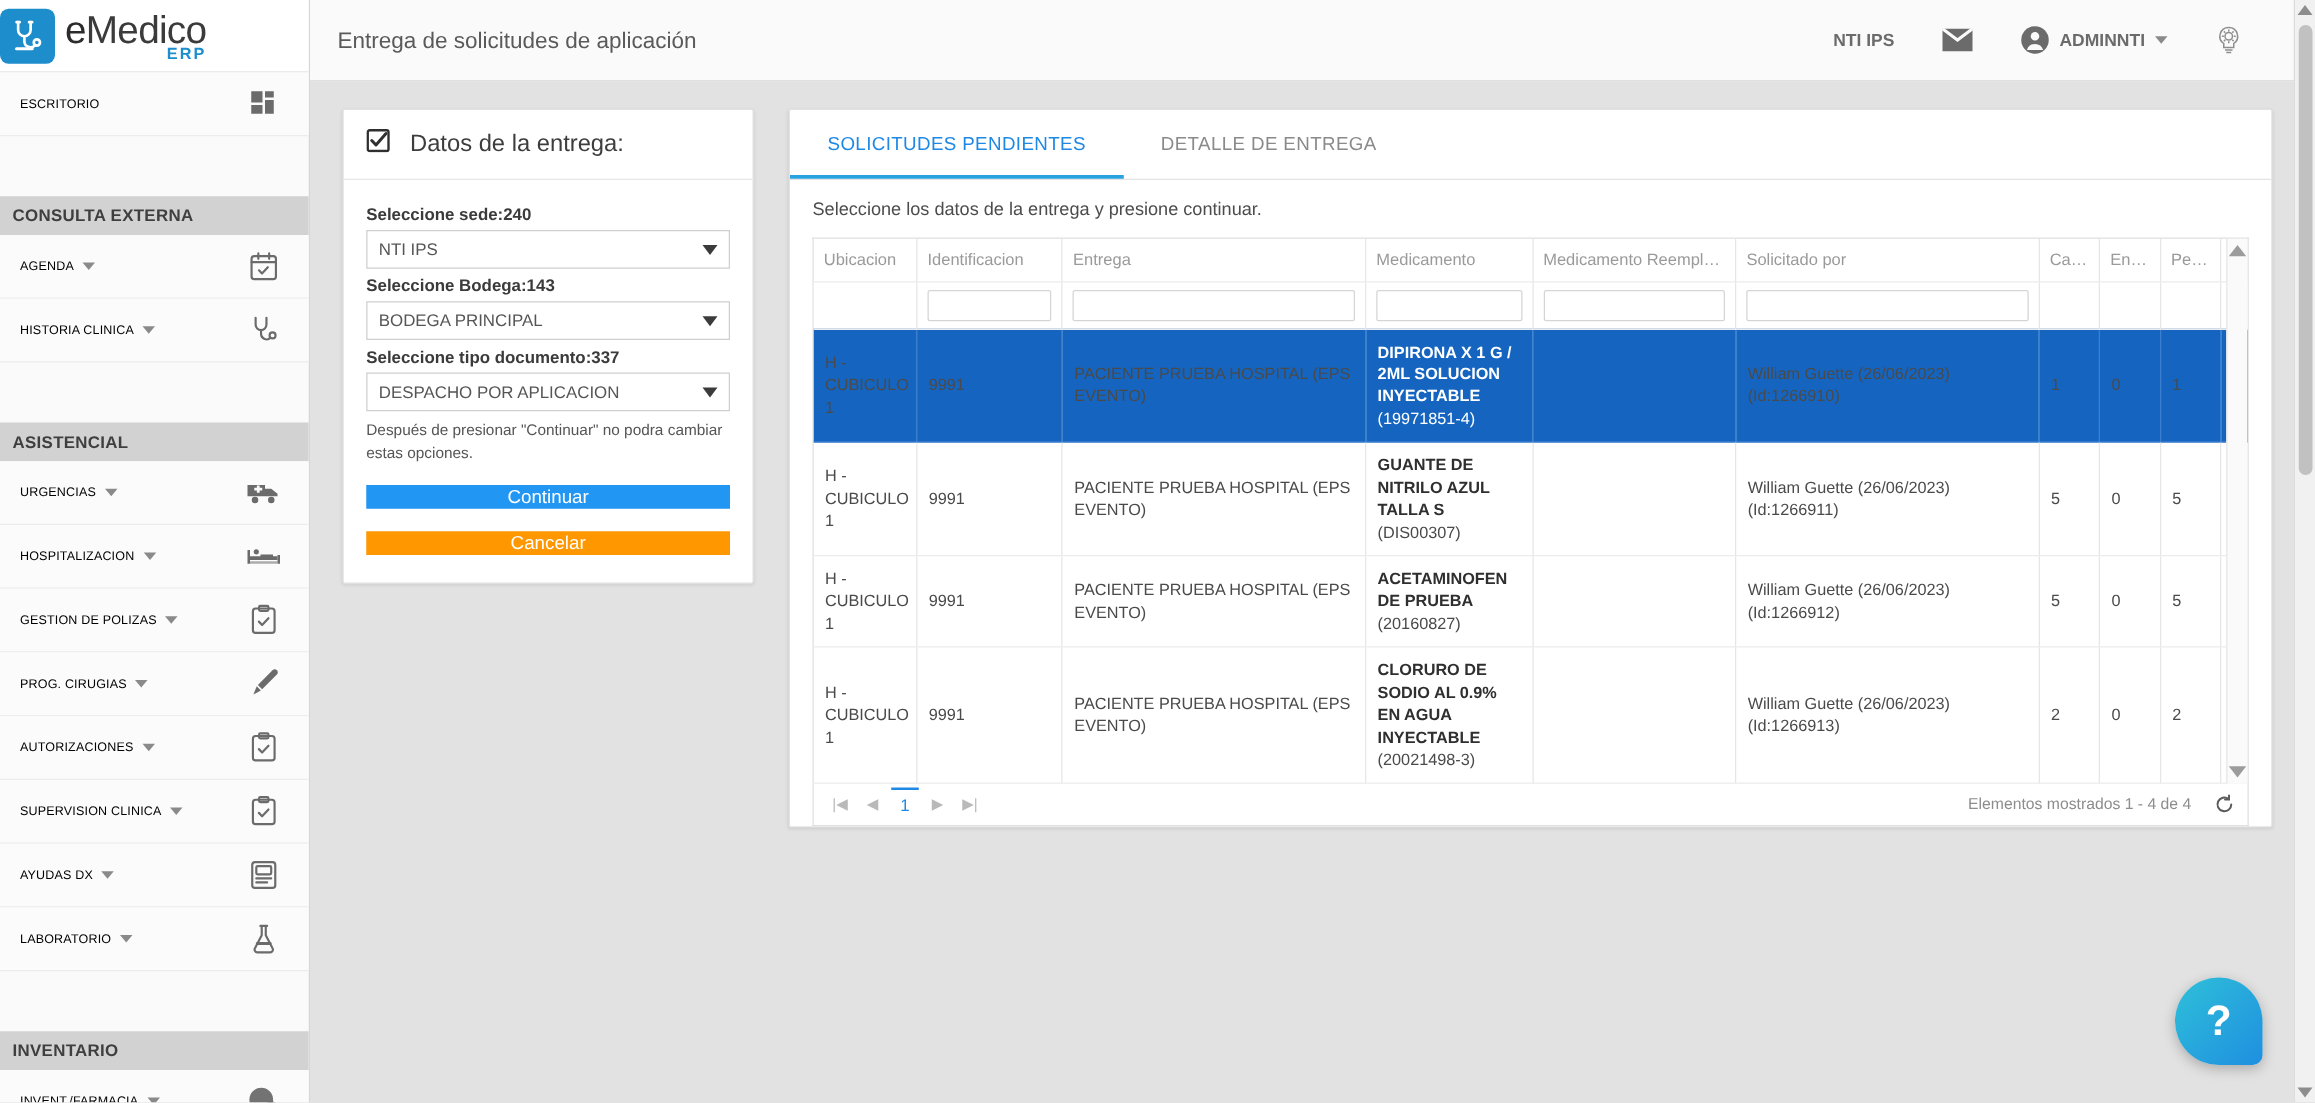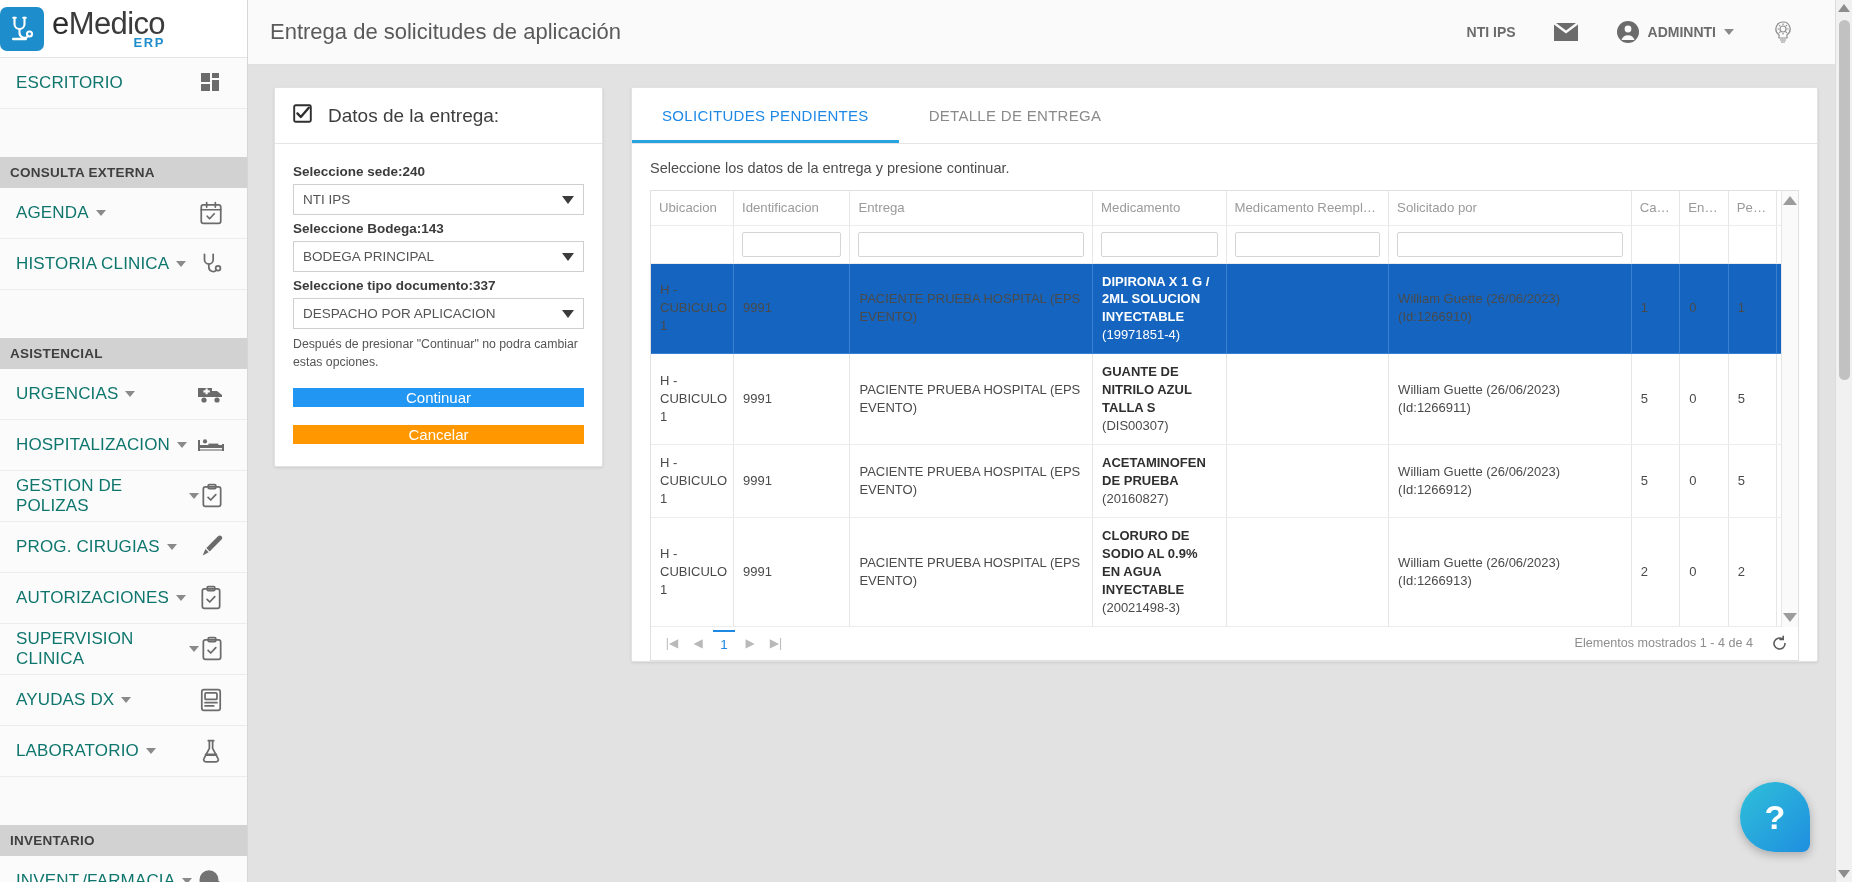--- a/index.html
+++ b/index.html
@@ -49,21 +49,21 @@
 
   .menu-row {
     height: 51px;
     display: flex; align-items: center; justify-content: space-between;
     padding: 0 22px 0 16px;
     border-bottom: 1px solid #ececec;
     background: #fbfbfb;
     cursor: pointer;
   }
   .menu-label {
-    font-size: 17px; color: #0f766e; letter-spacing: 0.15px;
+    font-size: 10px; color: #000000; letter-spacing: 0.15px;
     display: flex; align-items: center; gap: 7px;
   }
   .caret {
     width: 0; height: 0;
     border-left: 5px solid transparent;
     border-right: 5px solid transparent;
     border-top: 6px solid #8a8a8a;
     display: inline-block;
   }
   .menu-icon { width: 28px; height: 28px; display:flex; align-items:center; justify-content:center; color:#6b6b6b; }
@@ -82,21 +82,21 @@
   
   #main { flex: 1; height: 882px; display: flex; flex-direction: column; position: relative; }
 
   #topbar {
     height: 65px; min-height: 65px;
     background: #fafafa;
     border-bottom: 1px solid #e0e0e0;
     display: flex; align-items: center;
     padding: 0 56px 0 22px;
   }
-  #page-title { font-size: 22px; color: #5a5a5a; font-weight: 400; }
+  #page-title { font-size: 18px; color: #5a5a5a; font-weight: 400; }
   .topbar-right { margin-left: auto; display: flex; align-items: center; gap: 36px; }
   .tb-item { display: flex; align-items: center; gap: 8px; color: #6b6b6b; font-size: 14px; font-weight: 700; cursor: pointer; }
   .tb-icon { display: flex; align-items: center; justify-content: center; color: #6b6b6b; }
 
   #content { flex: 1; padding: 22px 0 0 0; display: flex; gap: 28px; padding-left: 26px; padding-right: 34px; }
 
   
   .card {
     background: #fff;
     border: 1px solid #e2e2e2;

